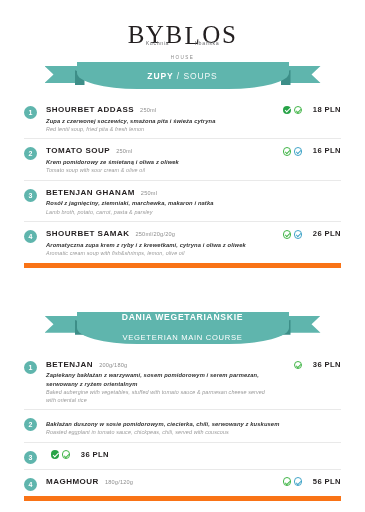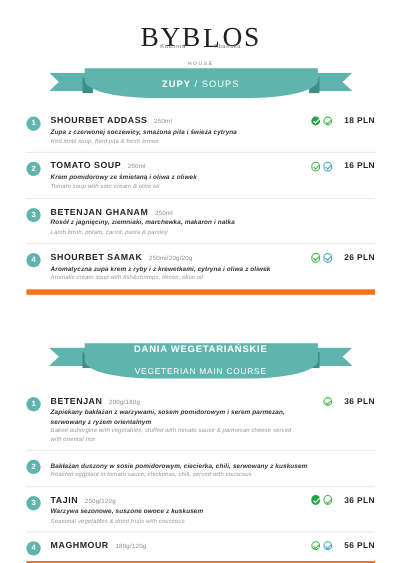--- a/index.html
+++ b/index.html
@@ -244,28 +244,20 @@
         </div>
         <div class="item">
           <div class="num">2</div>
           <div class="item-body">
             <div class="desc-pl">Bakłażan duszony w sosie pomidorowym, ciecierka, chili, serwowany z kuskusem</div>
             <div class="desc-en">Roasted eggplant in tomato sauce, chickpeas, chili, served with couscous</div>
           </div>
         </div>
         <div class="item">
           <div class="num">3</div>
-          <div class="item-body">
-            <div class="title-row">
-              <span class="it-name">TAJIN</span>
-              <span class="it-weight">250g/120g</span>
-            </div>
-            <div class="desc-pl">Warzywa sezonowe, suszone owoce z kuskusem</div>
-            <div class="desc-en">Seasonal vegetables &amp; dried fruits with couscous</div>
-          </div>
           <div class="right-col">
             <div class="badges">
               <span class="badge solid-green"></span>
               <span class="badge out-green"></span>
             </div>
             <div class="price">36 PLN</div>
           </div>
         </div>
         <div class="item">
           <div class="num">4</div>

